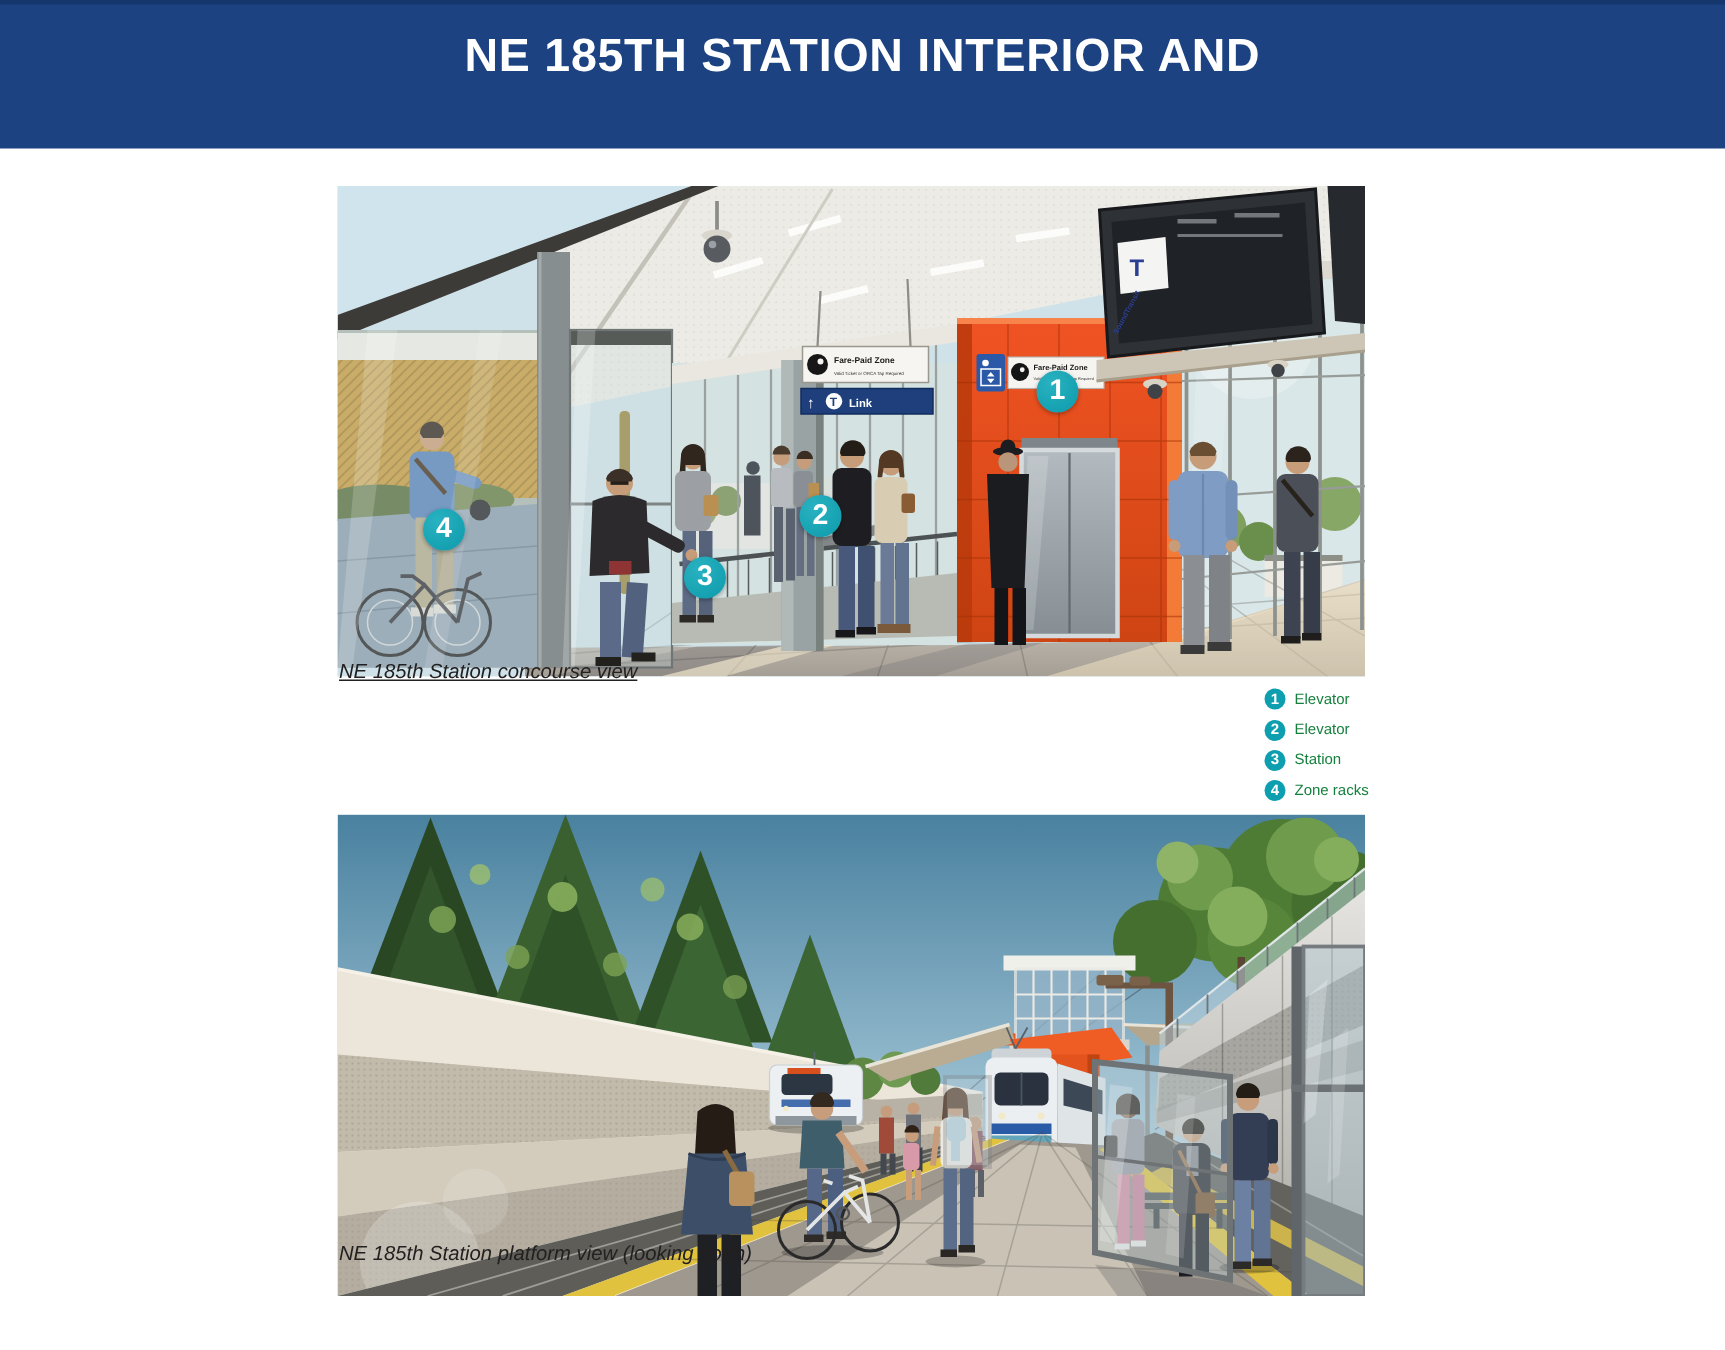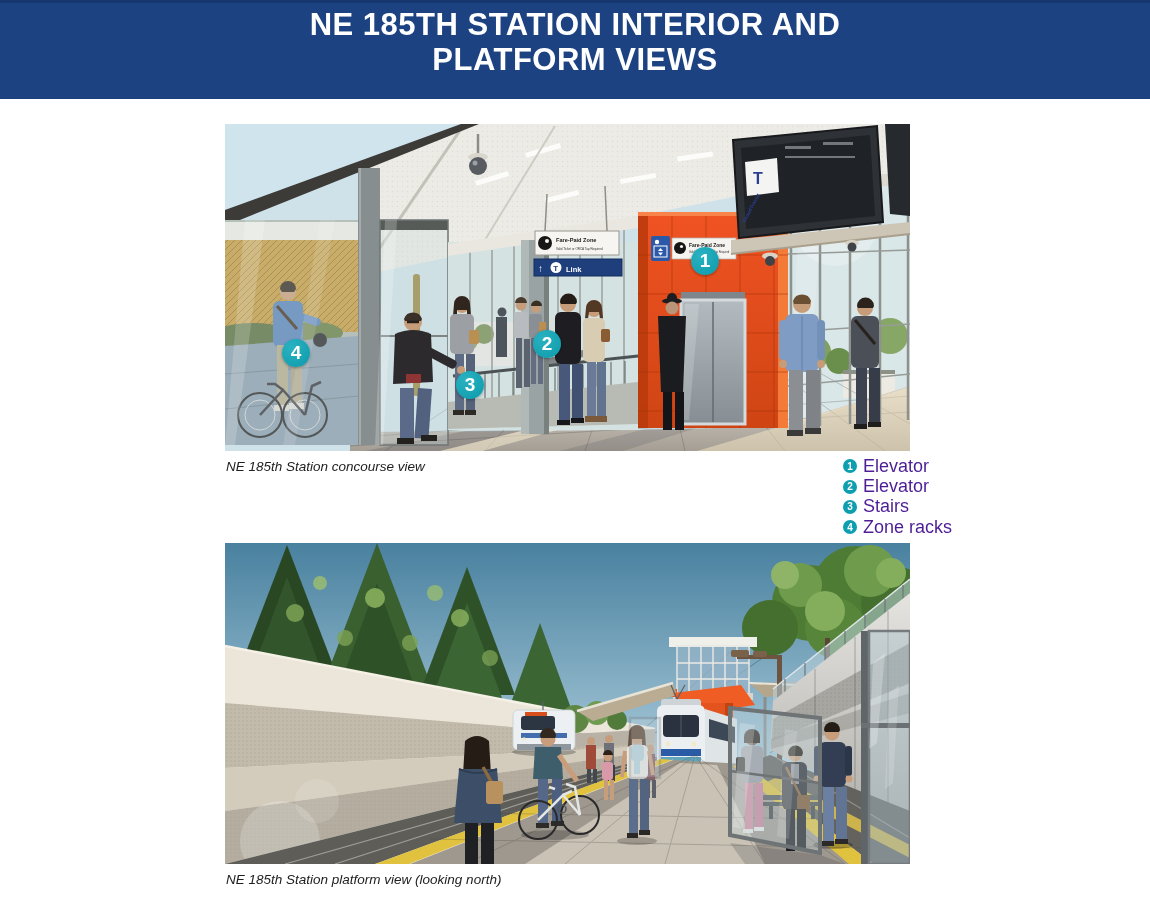--- a/index.html
+++ b/index.html
@@ -1,55 +1,54 @@
 <!DOCTYPE html>
 <html><head>
 <meta charset="utf-8">
 <style>
   html,body{margin:0;padding:0;background:#fff;}
   .page{position:relative;width:1150px;height:900px;background:#ffffff;overflow:hidden;
         font-family:"Liberation Sans",sans-serif;}
   
   .banner{position:absolute;left:0;top:0;width:1150px;height:99px;background:#1c4282;
           border-top:3px solid #16366e;box-sizing:border-box;}
-  .banner h1{margin:0;padding-top:4px;text-align:center;color:#ffffff;
+  .banner h1{margin:12px;padding-top:4px;text-align:center;color:#ffffff;
              font-size:31px;line-height:35px;font-weight:bold;letter-spacing:.5px;}
   .banner h1 span{display:block;}
   
   .fig{position:absolute;overflow:hidden;background:#dce8ec;}
   .fig-concourse{left:225px;top:124px;width:685px;height:327px;}
   .fig-platform {left:225px;top:543px;width:685px;height:321px;}
   .fig svg{display:block;}
   svg text{font-family:"Liberation Sans",sans-serif;}
   
   .marker{position:absolute;width:28px;height:28px;border-radius:50%;
           background:radial-gradient(circle at 35% 30%, #29b2c1, #0d9aab);
           color:#fff;font-weight:bold;font-size:19px;display:flex;align-items:center;
           justify-content:center;box-shadow:0 1px 3px rgba(0,0,0,.35);}
   
   .caption{position:absolute;left:226px;color:#222020;font-style:italic;font-size:13.5px;}
-  .caption-1{top:459px;}
-  .caption-2{top:872px;}
+  .caption-1{top:440px;text-decoration:underline;}
+  .caption-2{top:828px;}
   
   .legend{position:absolute;left:843px;top:456px;margin:0;padding:0;list-style:none;}
   .legend li{display:flex;align-items:center;height:20.4px;}
   .legend .dot{width:14px;height:14px;border-radius:50%;background:#0d9fb0;color:#fff;
                font-size:10px;font-weight:bold;display:flex;align-items:center;
                justify-content:center;margin-right:6px;flex:0 0 14px;}
-  .legend .lbl{font-size:18px;color:#4c1d95;white-space:nowrap;}
+  .legend .lbl{font-size:10px;color:#15803d;white-space:nowrap;}
 </style>
 </head>
 <body>
 
 <div class="page">
 
   <header class="banner">
     <h1>
       <span>NE 185TH STATION INTERIOR AND</span>
-      <span>PLATFORM VIEWS</span>
     </h1>
   </header>
 
   <figure class="fig fig-concourse" style="margin:0">
     <svg width="685" height="327" viewBox="0 0 685 327">
       <defs>
         <linearGradient id="t-floor" x1="0" y1="0" x2="0" y2="1">
           <stop offset="0" stop-color="#d8d2c8"></stop>
             <stop offset="1" stop-color="#a49e95"></stop>
         </linearGradient>
@@ -430,21 +429,21 @@
     <li>
       <span class="dot">1</span>
       <span class="lbl">Elevator</span>
       </li>
     <li>
       <span class="dot">2</span>
       <span class="lbl">Elevator</span>
       </li>
     <li>
       <span class="dot">3</span>
-      <span class="lbl">Stairs</span>
+      <span class="lbl">Station</span>
       </li>
     <li>
       <span class="dot">4</span>
       <span class="lbl">Zone racks</span>
       </li>
   </ul>
 
   <figure class="fig fig-platform" style="margin:0">
     <svg width="685" height="321" viewBox="0 0 685 321">
       <defs>

